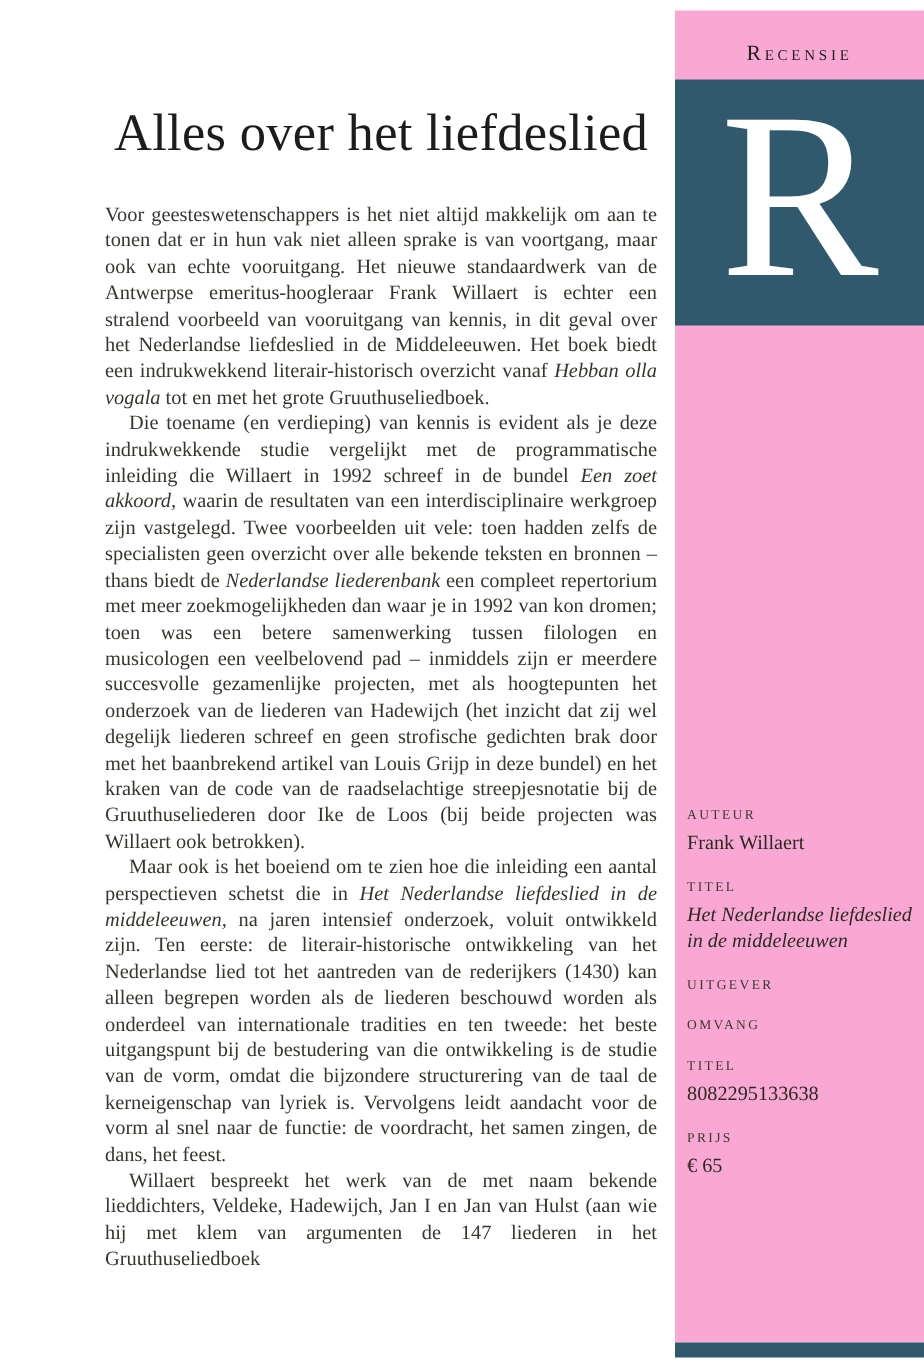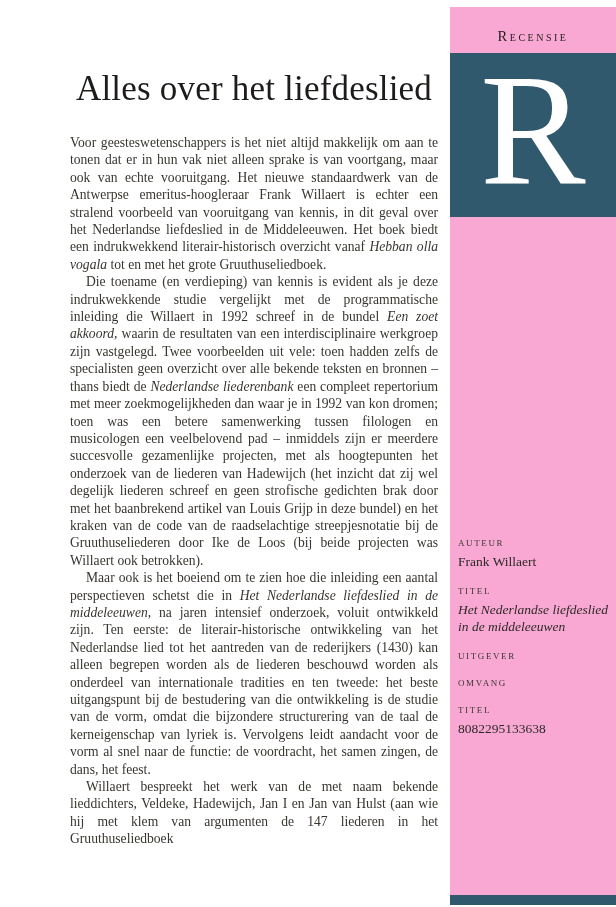--- a/index.html
+++ b/index.html
@@ -135,15 +135,21 @@
     </div>
     <div class="field">
       <div class="field-label">OMVANG</div>
     </div>
     <div class="field">
       <div class="field-label">TITEL</div>
       <div class="field-value">
         <span>8082295133638</span>
       </div>
     </div>
+    <div class="field">
+      <div class="field-label">PRIJS</div>
+      <div class="field-value">
+        <span>€ 65</span>
+      </div>
+    </div>
   </div>
 </div>
 <div class="sb-bottom-bar"></div>
 
 </body></html>

